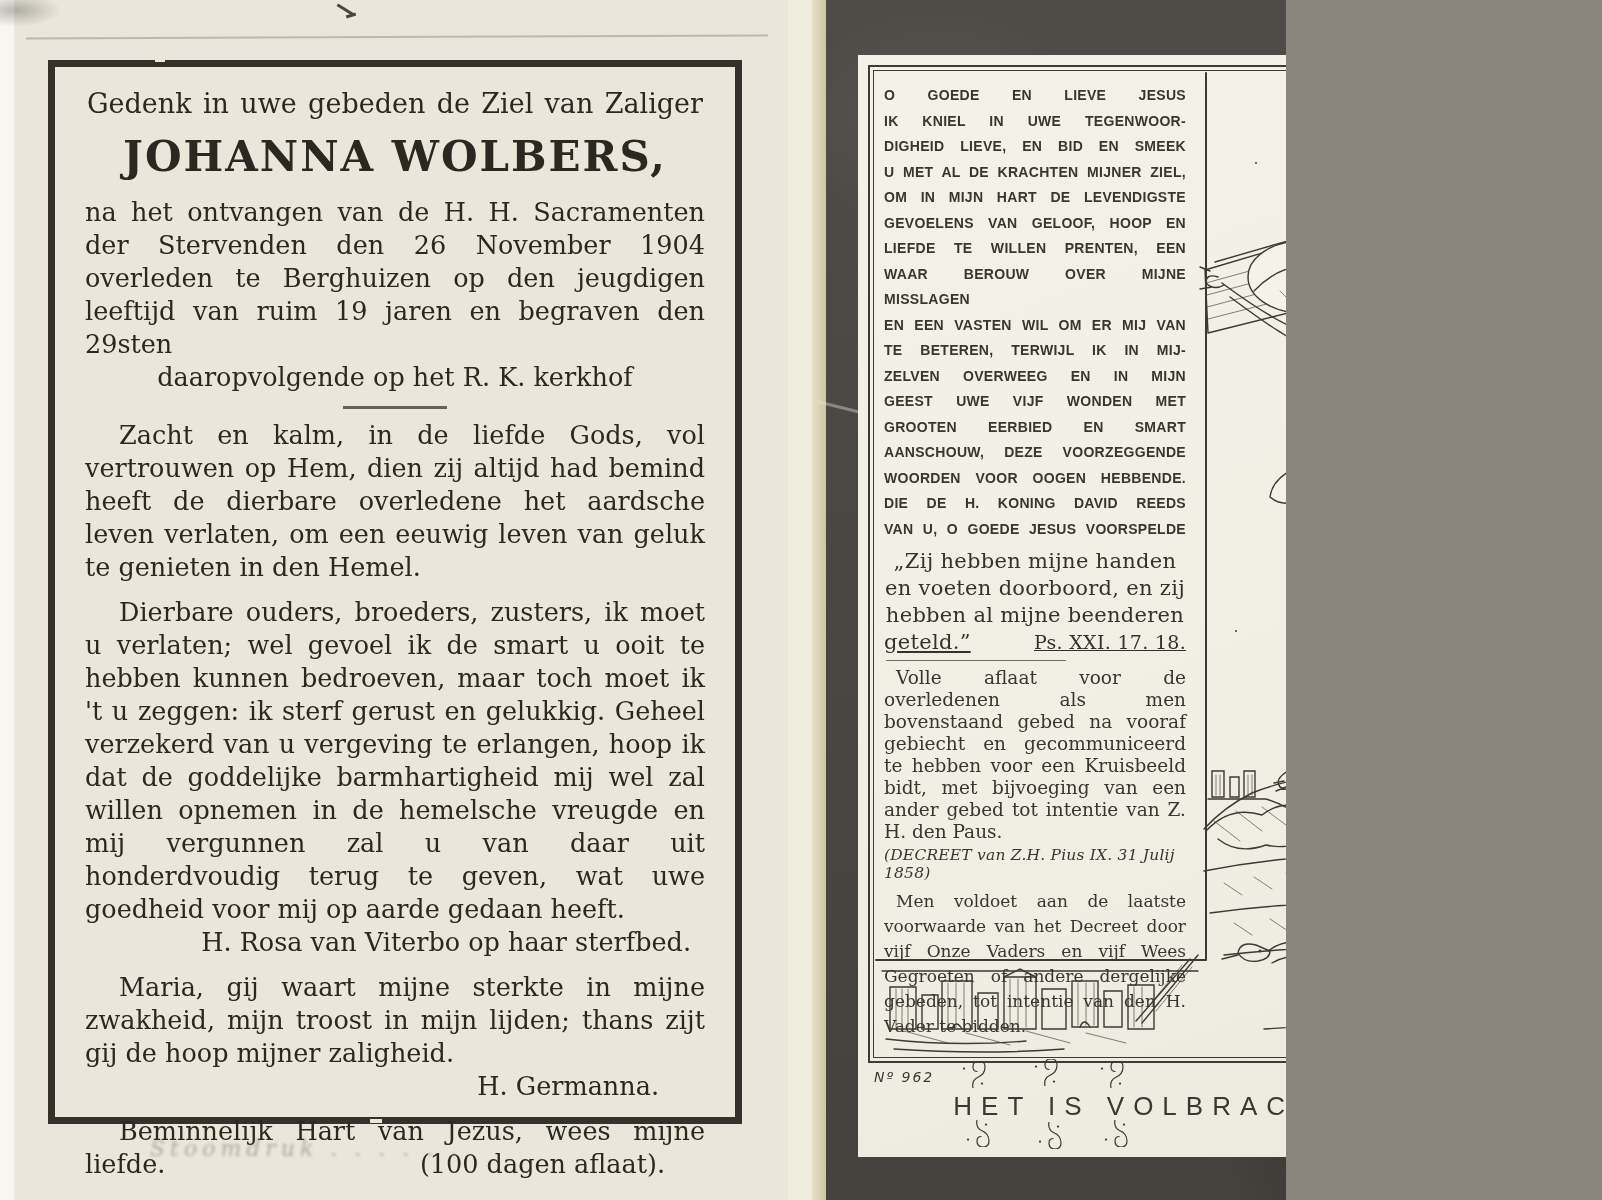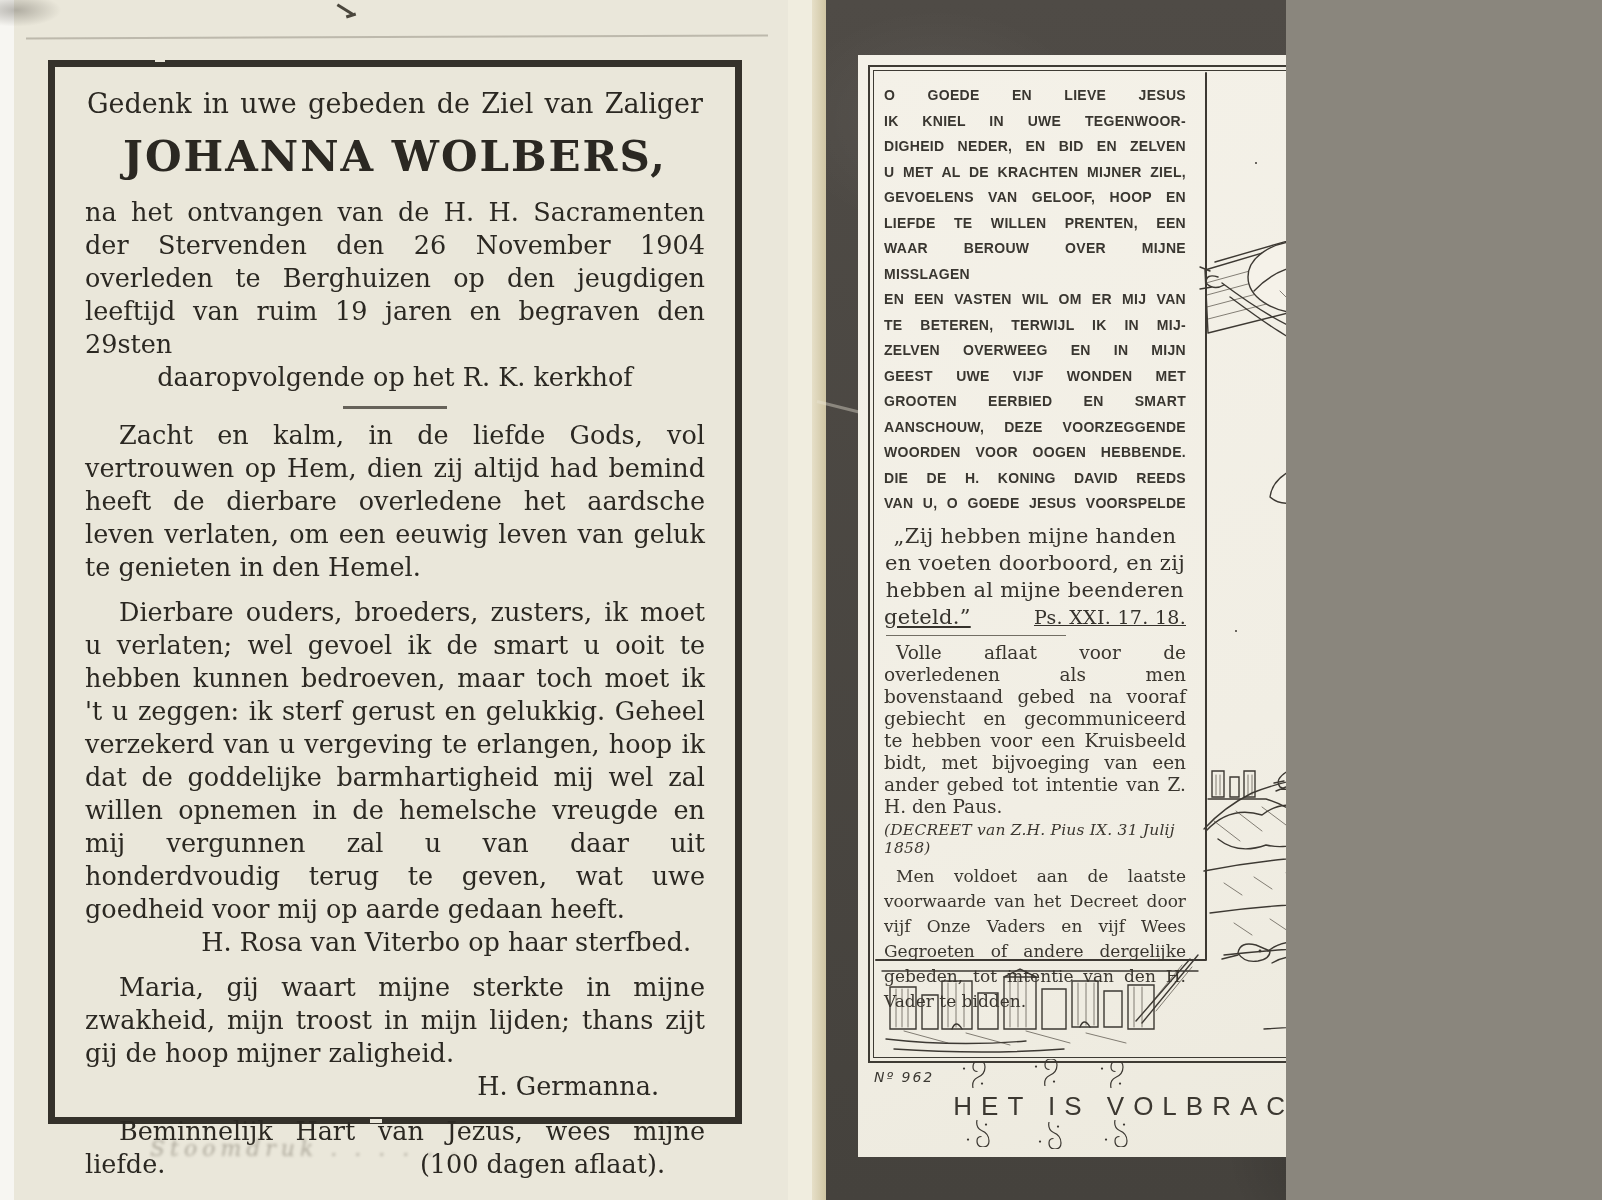--- a/index.html
+++ b/index.html
@@ -242,22 +242,23 @@
                              M260 916 v40 M268 916 v40"></path>
           <path class="ln" d="M78 958 q4 -10 10 0 M206 956 q4 -10 10 0 M130 906 l16 -8 l16 8"></path>
           <path class="ln" d="M12 968 q70 8 140 2 M20 978 q90 6 170 0"></path>
           <path class="h" d="M30 960 l44 12 M92 962 l44 12 M152 960 l44 12 M212 962 l40 10"></path>
         </g>
       </svg>
 
       <div class="prayer-col">
         <div class="caps-line">O GOEDE EN LIEVE JESUS</div>
         <div class="caps-line">IK KNIEL IN UWE TEGENWOOR-</div>
-        <div class="caps-line">DIGHEID NEDER, EN BID EN ZELVEN</div>
+        <div class="caps-line">DIGHEID LIEVE, EN BID EN SMEEK</div>
         <div class="caps-line">U MET AL DE KRACHTEN MIJNER ZIEL,</div>
+        <div class="caps-line">OM IN MIJN HART DE LEVENDIGSTE</div>
         <div class="caps-line">GEVOELENS VAN GELOOF, HOOP EN</div>
         <div class="caps-line">LIEFDE TE WILLEN PRENTEN, EEN</div>
         <div class="caps-line">WAAR BEROUW OVER MIJNE MISSLAGEN</div>
         <div class="caps-line">EN EEN VASTEN WIL OM ER MIJ VAN</div>
         <div class="caps-line">TE BETEREN, TERWIJL IK IN MIJ-</div>
         <div class="caps-line">ZELVEN OVERWEEG EN IN MIJN</div>
         <div class="caps-line">GEEST UWE VIJF WONDEN MET</div>
         <div class="caps-line">GROOTEN EERBIED EN SMART</div>
         <div class="caps-line">AANSCHOUW, DEZE VOORZEGGENDE</div>
         <div class="caps-line">WOORDEN VOOR OOGEN HEBBENDE.</div>

